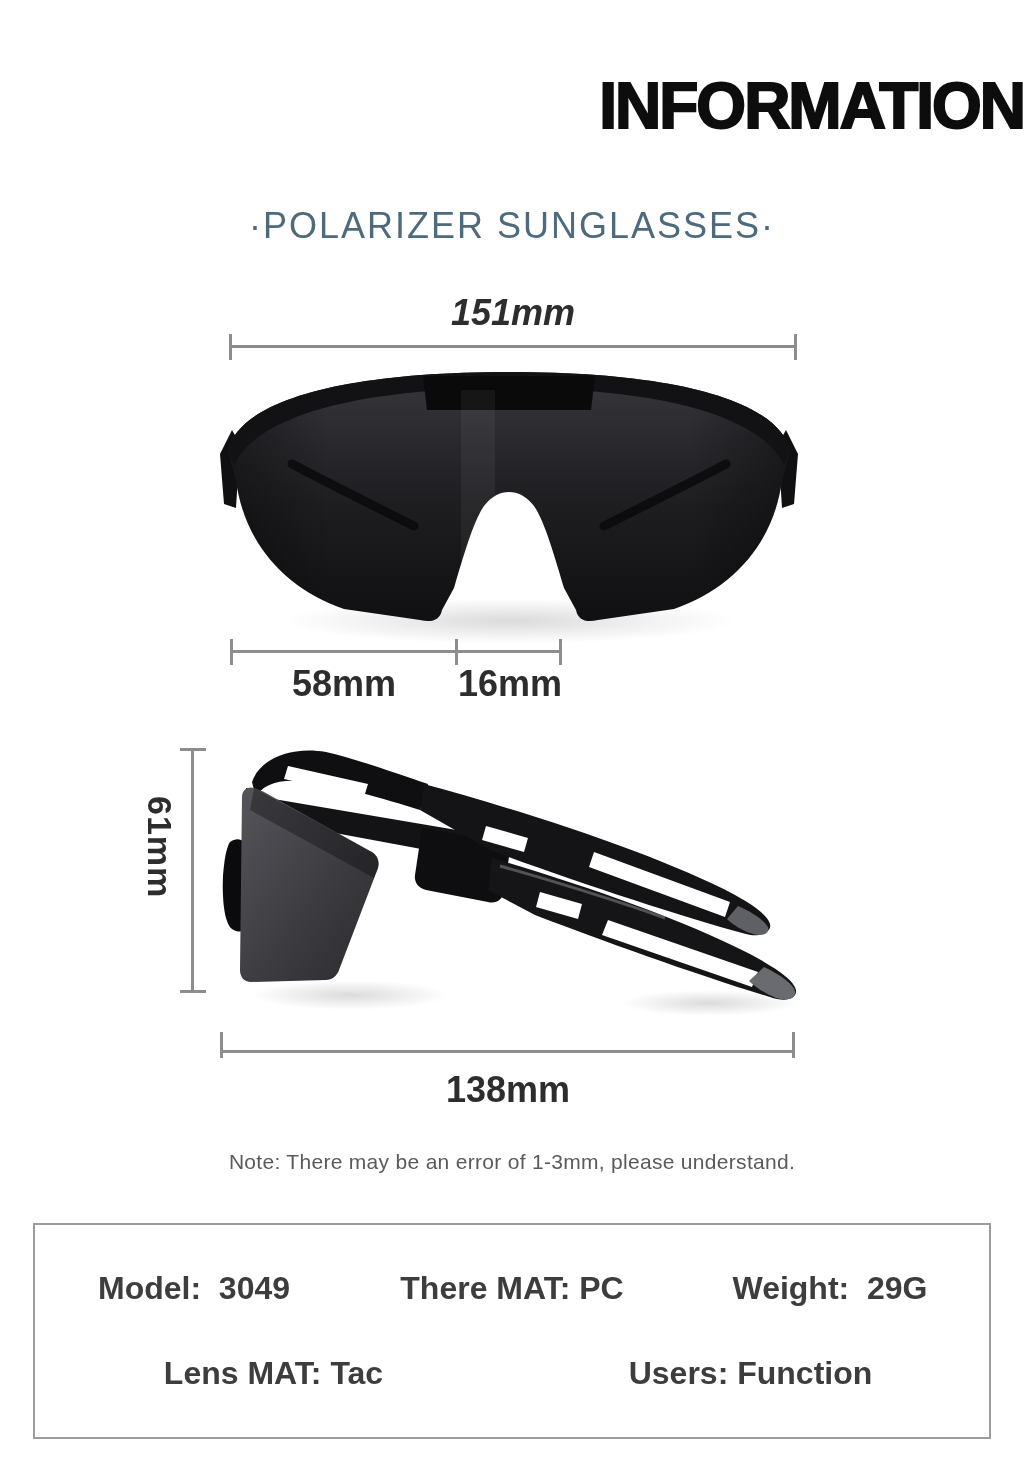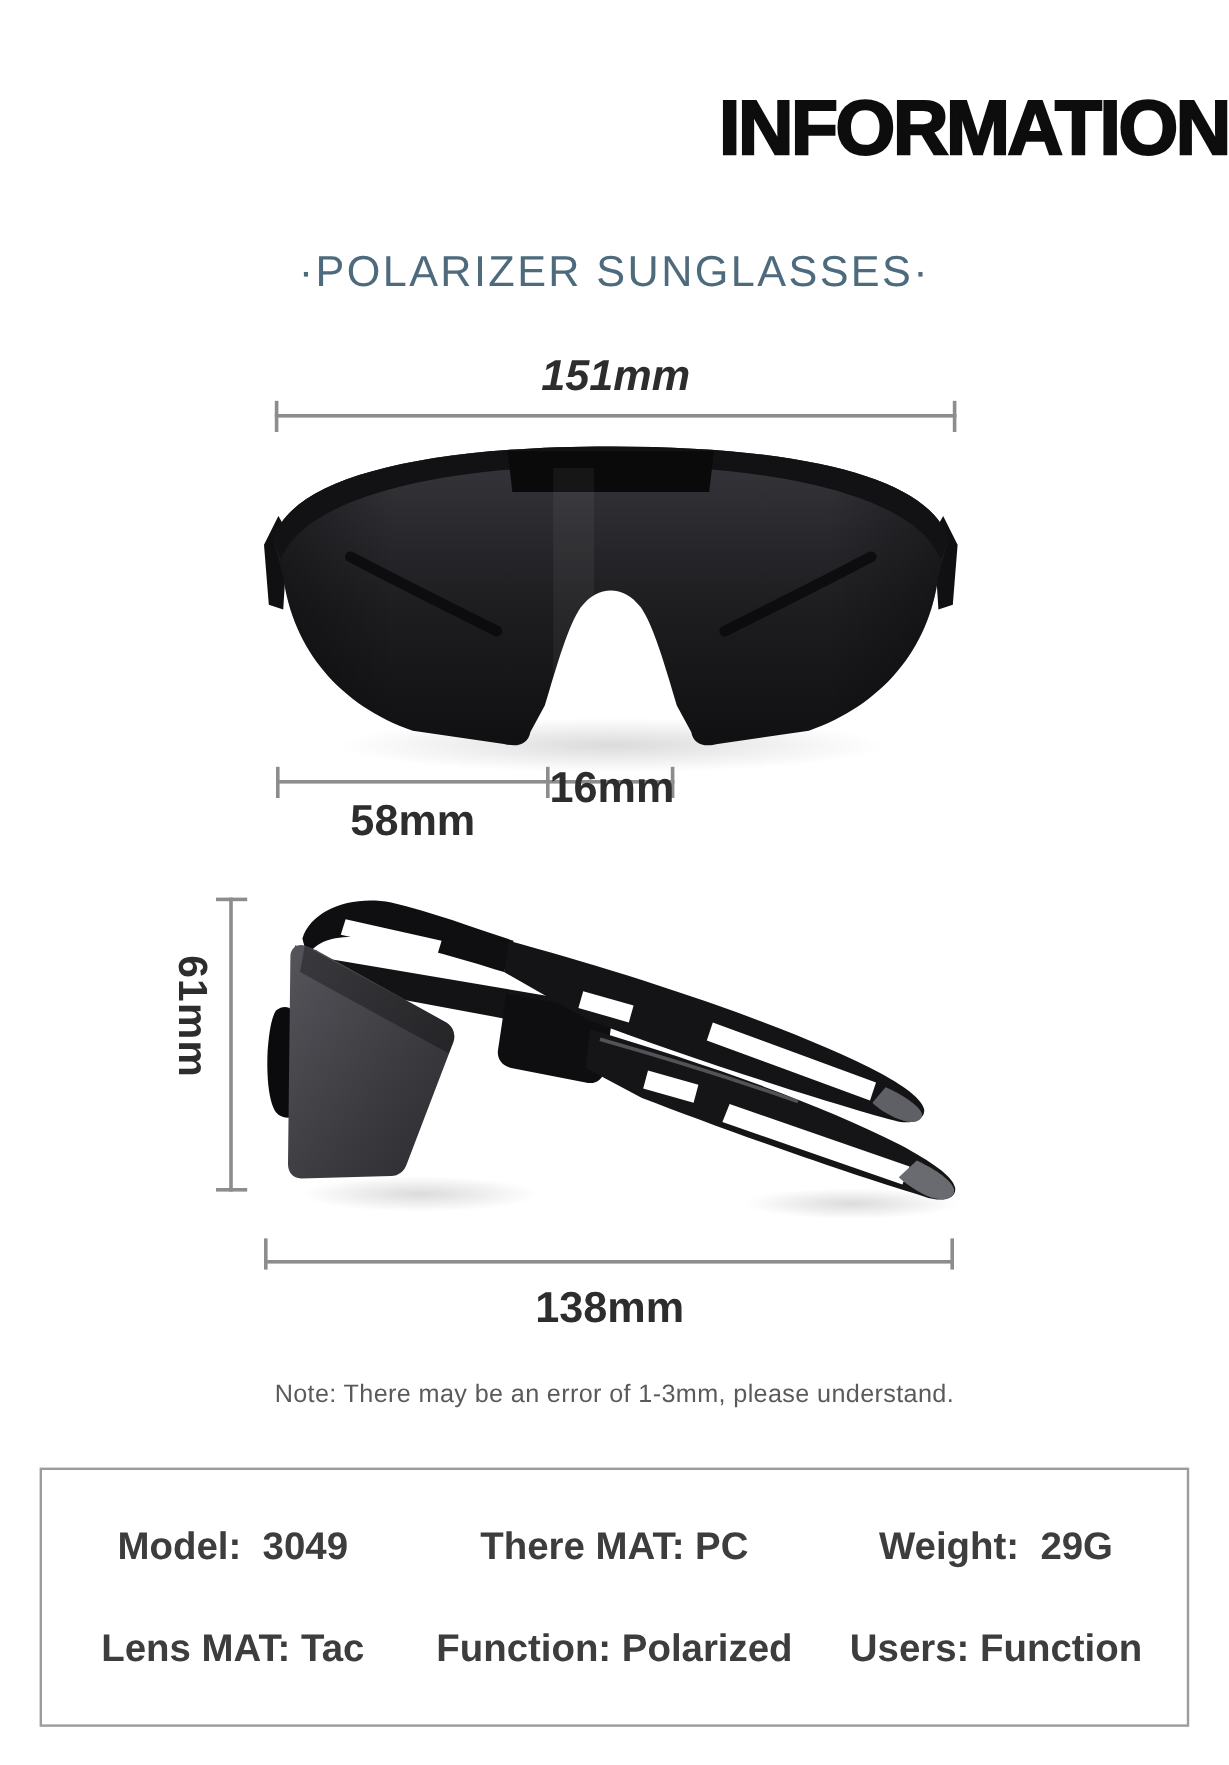--- a/index.html
+++ b/index.html
@@ -111,21 +111,21 @@
     </g>
 
     <rect x="243" y="32" width="34" height="185" fill="#ffffff" opacity="0.05"></rect>
   </svg>
 
   <div class="dim-h" style="left:230px;top:650px;width:332px;"></div>
   <div class="tick-v" style="left:230px;top:639px;"></div>
   <div class="tick-v" style="left:455px;top:639px;"></div>
   <div class="tick-v" style="left:559px;top:639px;"></div>
   <div class="dim-label" style="left:344px;top:666px;">58mm</div>
-  <div class="dim-label" style="left:510px;top:638px;">16mm</div>
+  <div class="dim-label" style="left:510px;top:666px;">16mm</div>
 
   <div class="dim-label-v" style="left:143px;top:796px;">61mm</div>
   <div class="dim-v" style="left:191px;top:748px;height:245px;"></div>
   <div class="tick-h" style="left:180px;top:748px;"></div>
   <div class="tick-h" style="left:180px;top:990px;"></div>
 
   <div class="shadow" style="left:250px;top:980px;width:200px;height:30px;"></div>
   <div class="shadow" style="left:620px;top:990px;width:180px;height:26px;"></div>
 
   <svg style="left:140px;top:740px;" width="680" height="280" viewBox="0 0 680 280" role="img">
@@ -184,18 +184,17 @@
   <div class="note">Note: There may be an error of 1-3mm, please understand.</div>
 
   <div class="specs">
     <div class="spec-row">
       <div class="spec-cell">Model:  3049</div>
       <div class="spec-cell">There MAT: PC</div>
       <div class="spec-cell">Weight:  29G</div>
     </div>
     <div class="spec-row">
       <div class="spec-cell">Lens MAT: Tac</div>
-      <div class="spec-cell">Function: Polarized</div>
       <div class="spec-cell">Users: Function</div>
     </div>
   </div>
 
 </div>
 
 </body></html>

